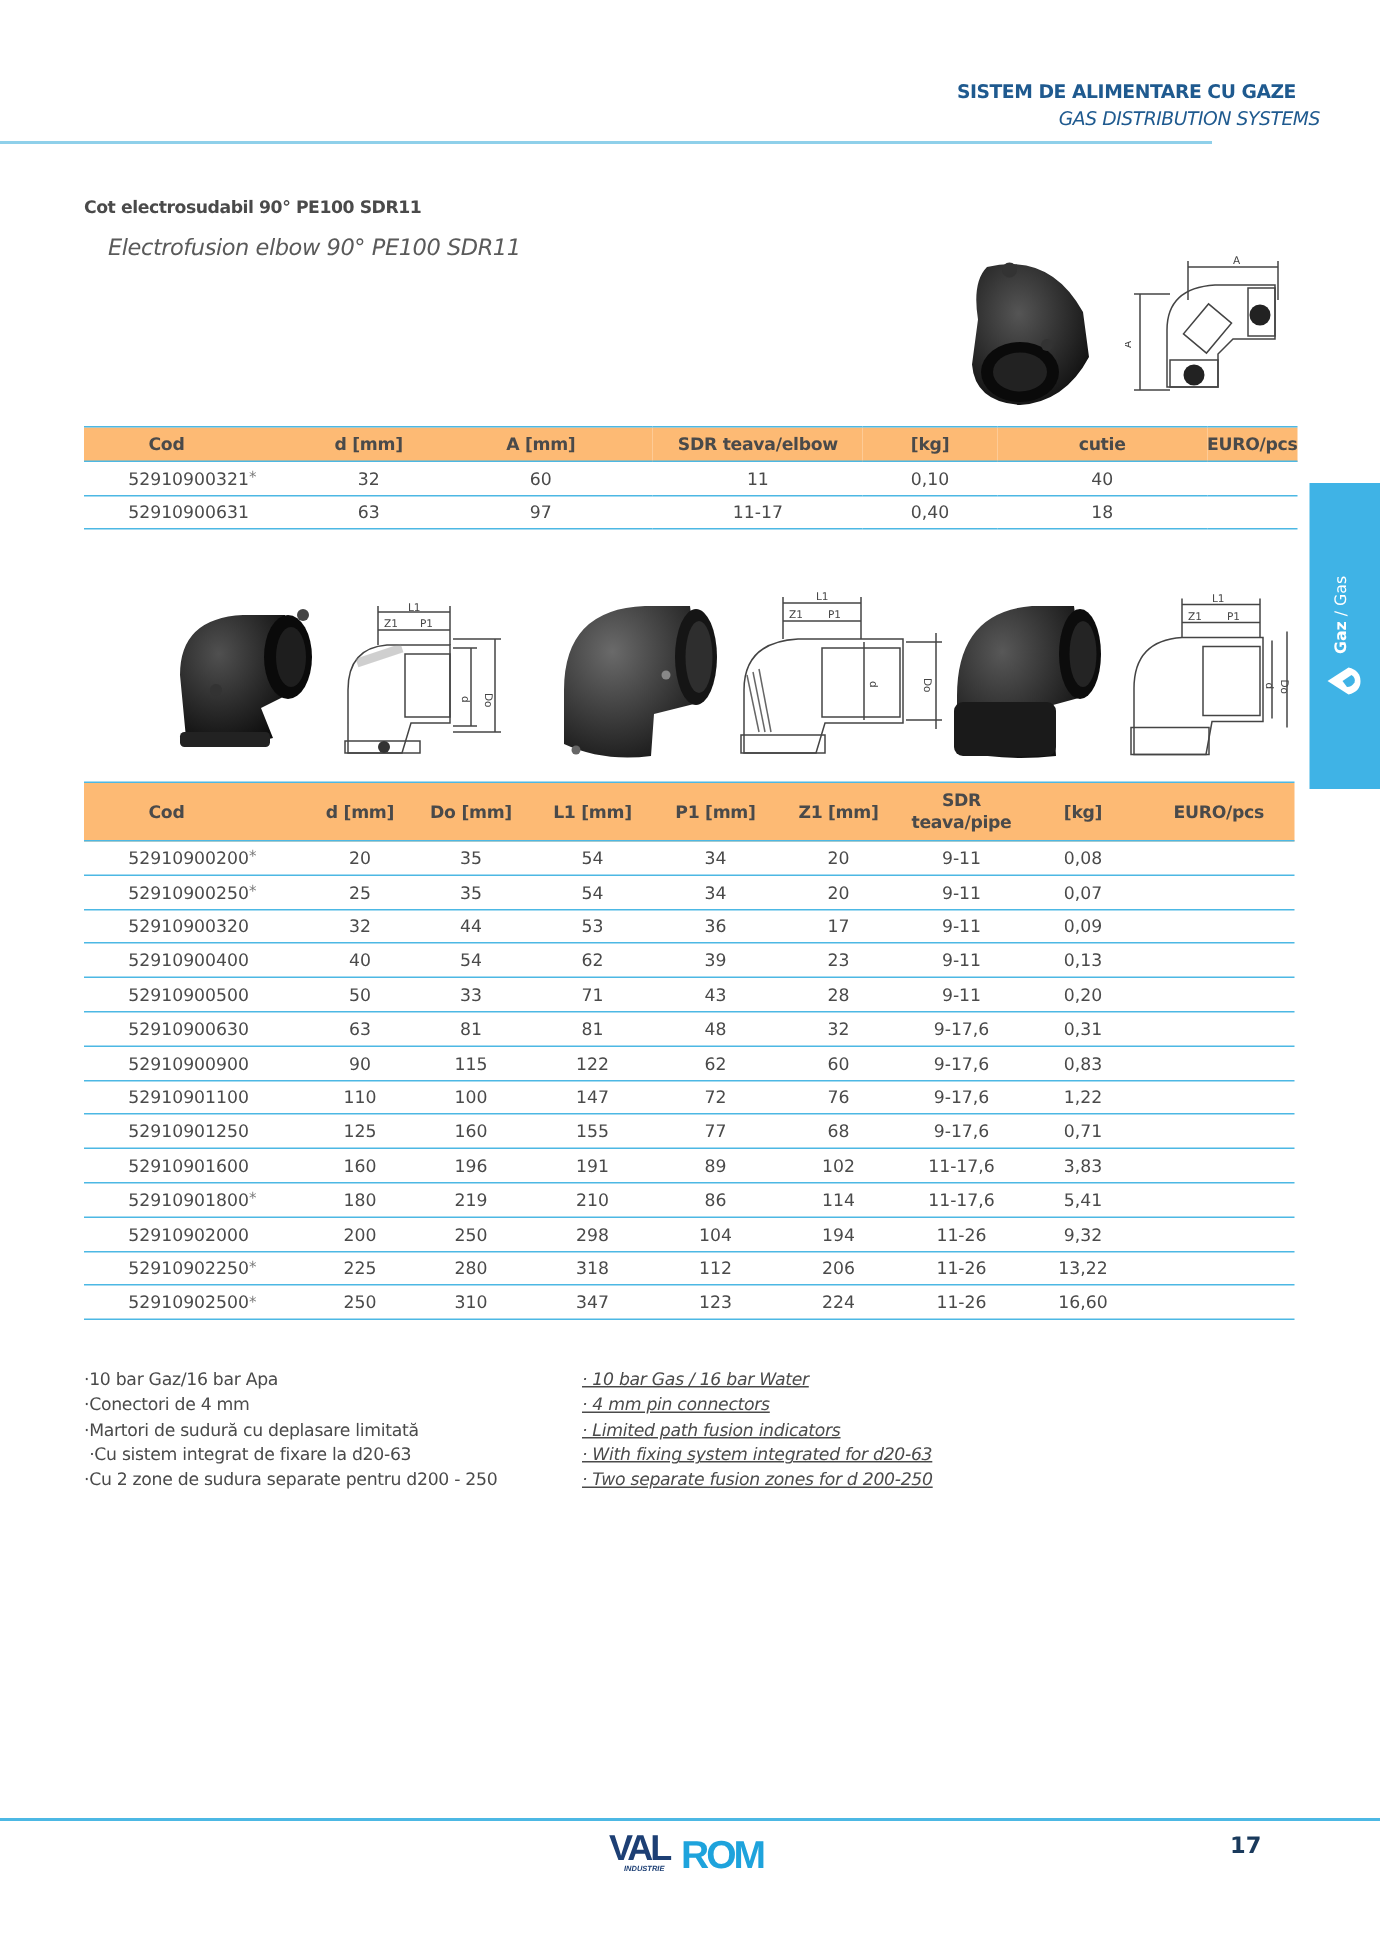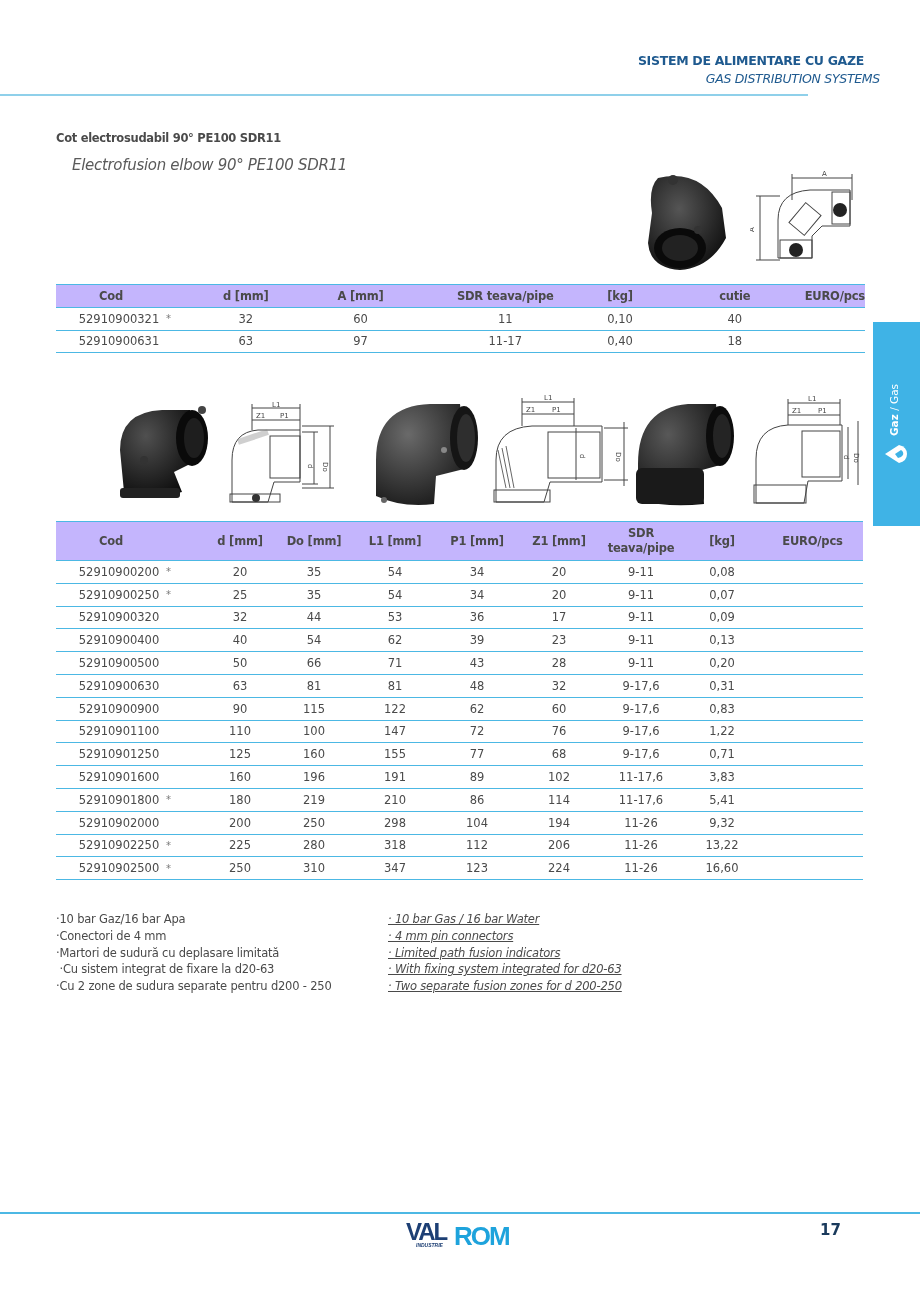--- a/index.html
+++ b/index.html
@@ -9,24 +9,24 @@
     .hdr-title { position: absolute; right: 56px; top: 53px; font-size: 12.5px; font-weight: bold; color: #1f5a8f; letter-spacing: -0.3px; }
     .hdr-sub { position: absolute; right: 40px; top: 71px; font-size: 12.5px; font-style: italic; color: #1f5a8f; letter-spacing: -0.3px; margin-left: 44px; }
     .hdr-line { position: absolute; left: 0; top: 94px; width: 808px; height: 2px; background: #8fd0ea; }
 
     .prod-title { position: absolute; left: 56px; top: 131px; font-size: 11.5px; font-weight: bold; color: #4a4a4a; letter-spacing: -0.3px; }
     .prod-sub { position: absolute; left: 56px; top: 156px; font-size: 15px; font-style: italic; color: #5a5a5a; letter-spacing: -0.3px; margin-left: 16px; }
 
     .img { position: absolute; }
 
     table { position: absolute; border-collapse: collapse; font-size: 11.5px; color: #4a4a4a; }
-    th { background: #c4b5fd; font-weight: bold; color: #4a4a4a; font-size: 11.5px; letter-spacing: -0.2px; }
+    th { background: #fdba74; font-weight: bold; color: #4a4a4a; font-size: 11.5px; letter-spacing: -0.2px; }
     td, th { text-align: center; border-bottom: 1.5px solid #4cb8e4; }
     thead tr { border-top: 1.5px solid #4cb8e4; }
-    td.code { text-align: center; padding-left: 16px; }
+    td.code { text-align: right; padding-left: 16px; }
     td.star { text-align: left; color: #777; font-size: 10px; }
 
     #t1 { left: 56px; top: 284px; width: 809px; }
     #t1 th { height: 23px; }
     #t1 td { height: 22.5px; }
 
     #t2 { left: 56px; top: 521px; width: 807px; }
     #t2 th { height: 39px; line-height: 15px; }
     #t2 td { height: 22.8px; }
 
@@ -96,21 +96,21 @@
       <col style="width:90px">
       <col style="width:140px">
       <col style="width:59px">
   </colgroup>
   <thead>
     <tr>
       <th>Cod</th>
       <th></th>
       <th>d [mm]</th>
       <th>A [mm]</th>
-      <th>SDR teava/pipe</th>
+      <th>SDR teava/elbow</th>
       <th>[kg]</th>
       <th>cutie</th>
       <th>EURO/pcs</th>
     </tr>
   </thead>
   <tbody>
     <tr>
       <td class="code">52910900321</td>
       <td class="star">*</td>
       <td>32</td>
@@ -328,21 +328,21 @@
         <td>39</td>
         <td>23</td>
         <td>9-11</td>
         <td>0,13</td>
         <td></td>
       </tr>
       <tr>
         <td class="code">52910900500</td>
         <td class="star"></td>
         <td>50</td>
-        <td>66</td>
+        <td>33</td>
         <td>71</td>
         <td>43</td>
         <td>28</td>
         <td>9-11</td>
         <td>0,20</td>
         <td></td>
       </tr>
       <tr>
         <td class="code">52910900630</td>
         <td class="star"></td>

